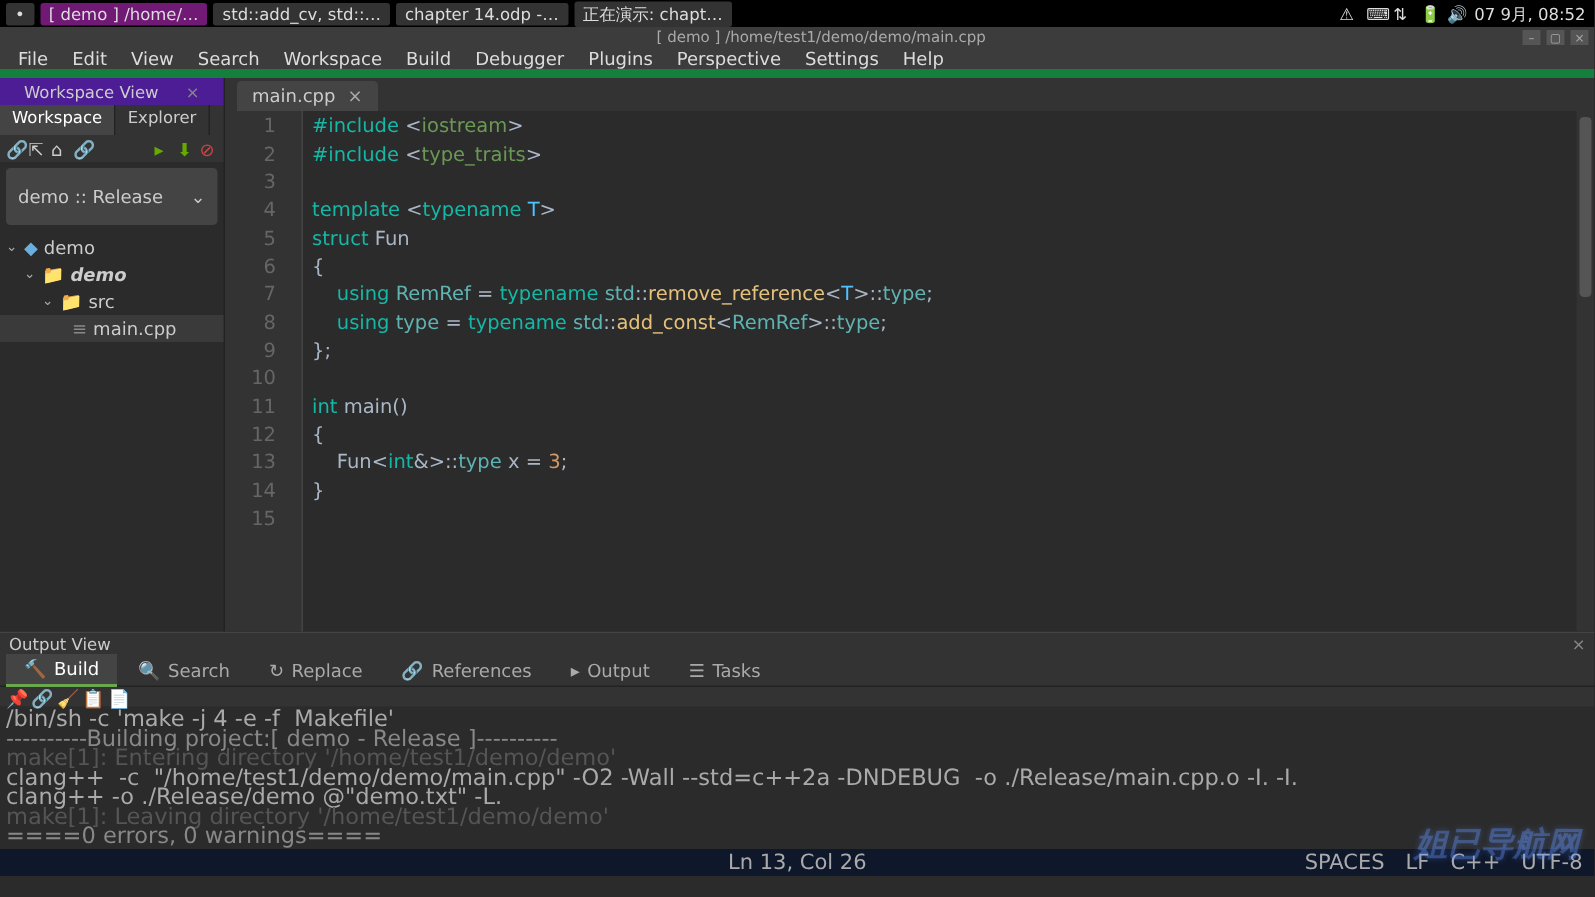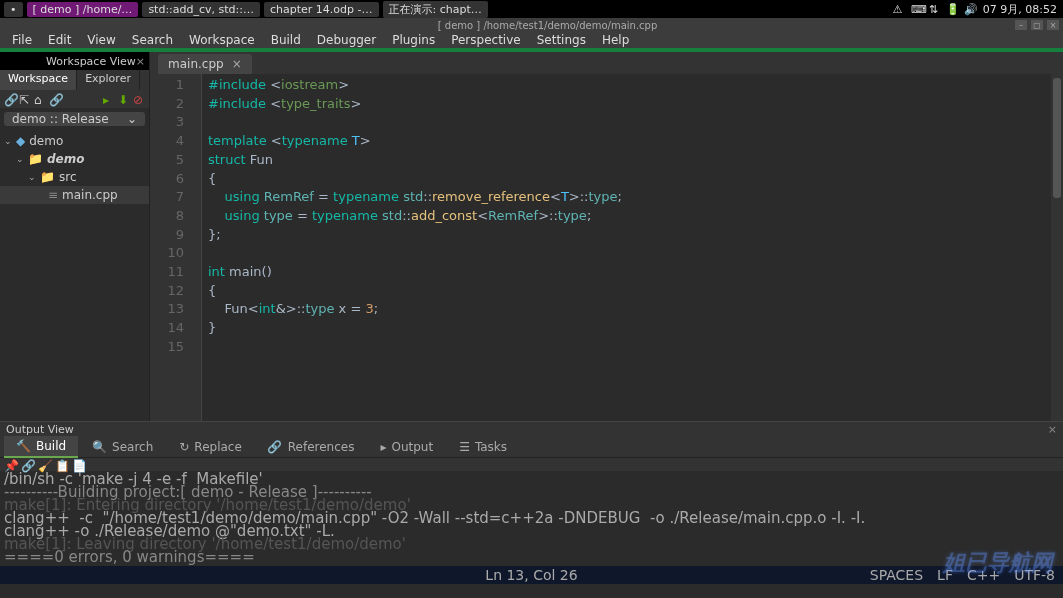--- a/index.html
+++ b/index.html
@@ -13,33 +13,33 @@
 .taskbar-right { display: flex; align-items: center; gap: 6px; padding-right: 6px; }
 .tray-icon { width: 12px; height: 12px; }
 .clock { font-size: 11px; }
 
 
 .titlebar { height: 14px; background: #3c3c3c; display: flex; justify-content: center; align-items: center; font-size: 10px; color: #aaa; padding-left: 32px; }
 .titlebar-controls { position: absolute; right: 4px; top: 20px; display: flex; gap: 4px; }
 .win-btn { width: 12px; height: 10px; background: #555; font-size: 8px; display: flex; align-items: center; justify-content: center; }
 
 
-.menubar { height: 20px; background: #3c3c3c; display: flex; align-items: center; padding: 0 4px; border-bottom: 4px solid #15803d; }
+.menubar { height: 20px; background: #3c3c3c; display: flex; align-items: center; padding: 0 4px; border-bottom: 6px solid #15803d; }
 .menu-item { padding: 2px 8px; font-size: 12px; color: #ddd; cursor: pointer; }
 
 
 .main-area { display: flex; height: 369px; }
 .workspace-panel { width: 150px; background: #2b2b2b; border-right: 1px solid #222; display: flex; flex-direction: column; }
-.panel-header { height: 18px; background: #000000; display: flex; align-items: center; justify-content: flex-end; padding: 0 4px; font-size: 11px; }
+.panel-header { height: 18px; background: #4c1d95; display: flex; align-items: center; justify-content: space-between; padding: 0 16px; font-size: 11px; }
 .panel-tabs { display: flex; height: 20px; background: #333; }
 .panel-tab { padding: 2px 8px; font-size: 11px; border-right: 1px solid #222; }
 .panel-tab.active { background: #444; color: #fff; }
 .panel-toolbar { height: 18px; background: #333; display: flex; align-items: center; gap: 3px; padding: 0 4px; }
 .tb-icon { width: 12px; height: 12px; }
-.config-selector { margin: 4px; background: #444; padding: 0 8px; display: flex; justify-content: space-between; align-items: center; border-radius: 3px; }
+.config-selector { margin: 4px; background: #444; padding: 12px 8px; display: flex; justify-content: space-between; align-items: center; border-radius: 3px; }
 .tree { padding: 2px 0; }
 .tree-item { display: flex; align-items: center; padding: 2px 4px; gap: 4px; font-size: 12px; cursor: pointer; }
 .tree-item.selected { background: #3a3a3a; }
 .tree-item.l1 { padding-left: 16px; }
 .tree-item.l2 { padding-left: 28px; }
 .tree-item.l3 { padding-left: 48px; }
 .chev { width: 8px; display: inline-block; color: #aaa; font-size: 9px; }
 .folder-icon { color: #d4a94d; }
 .file-icon { color: #888; }
 .bold-italic { font-weight: bold; font-style: italic; }

